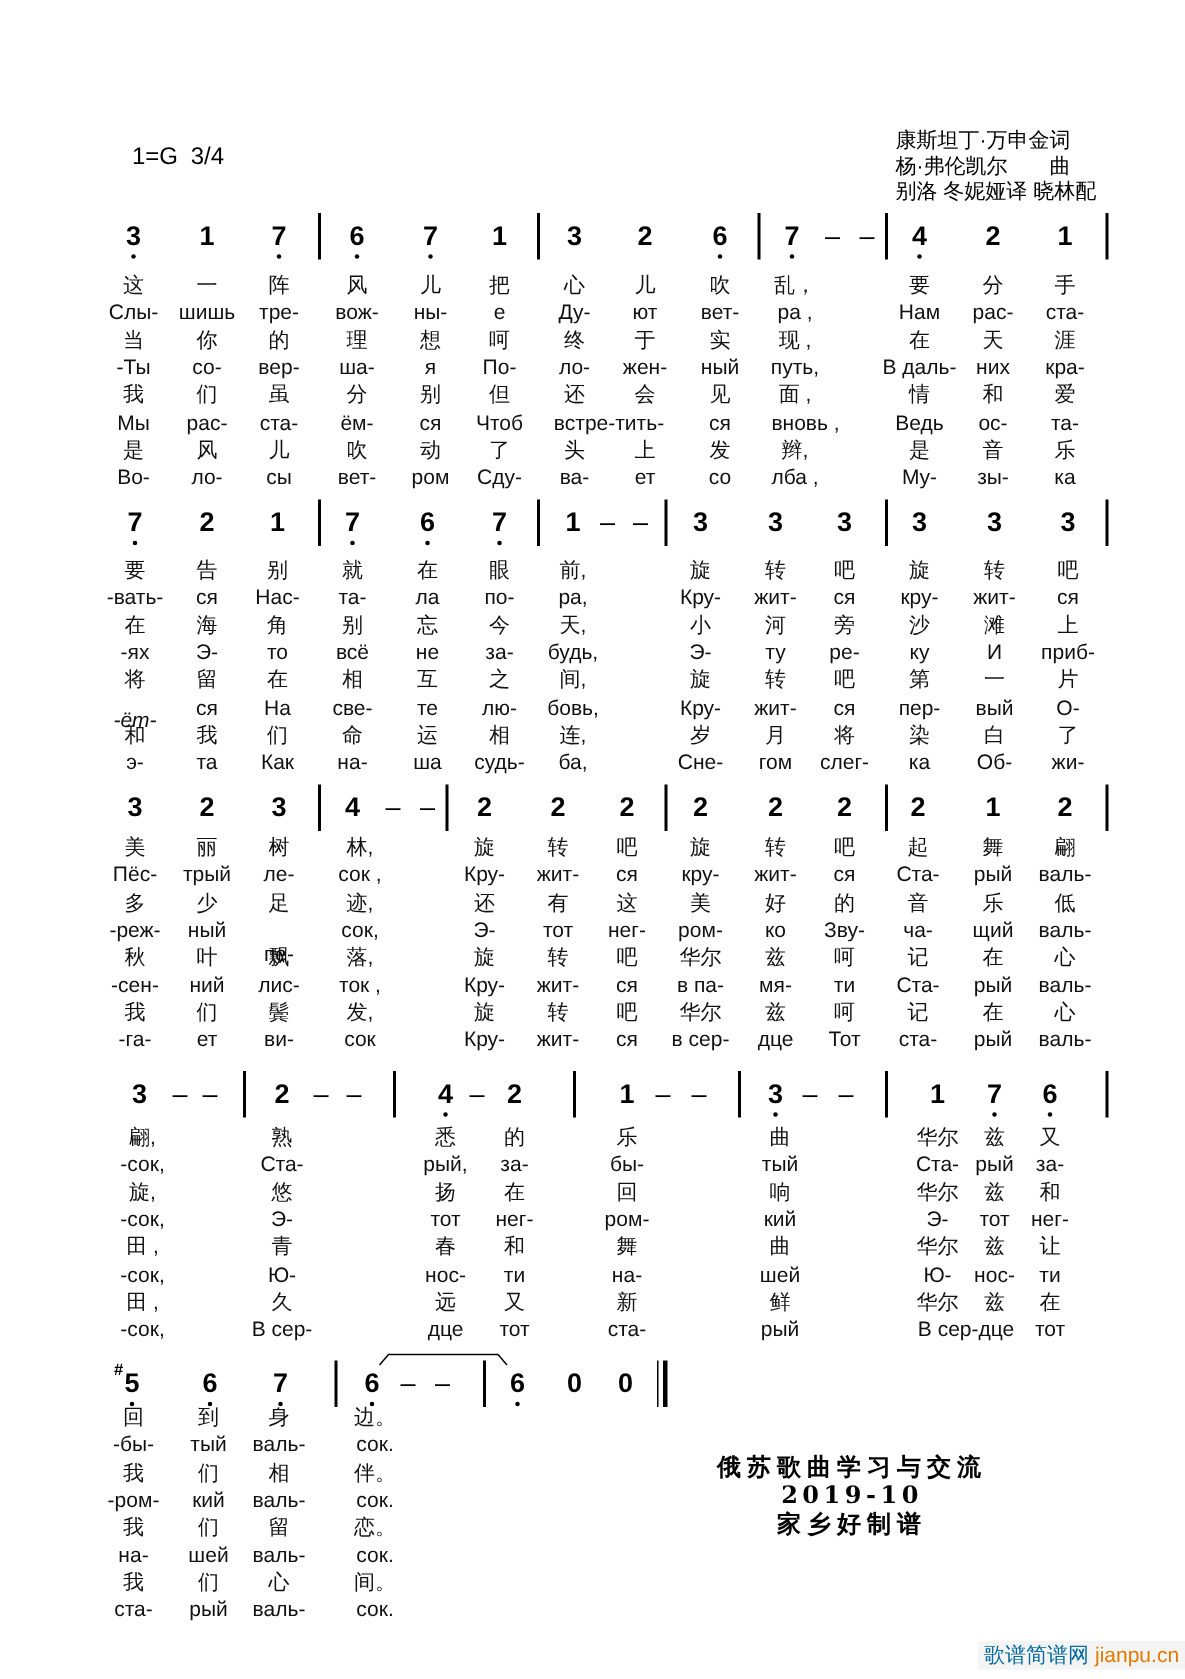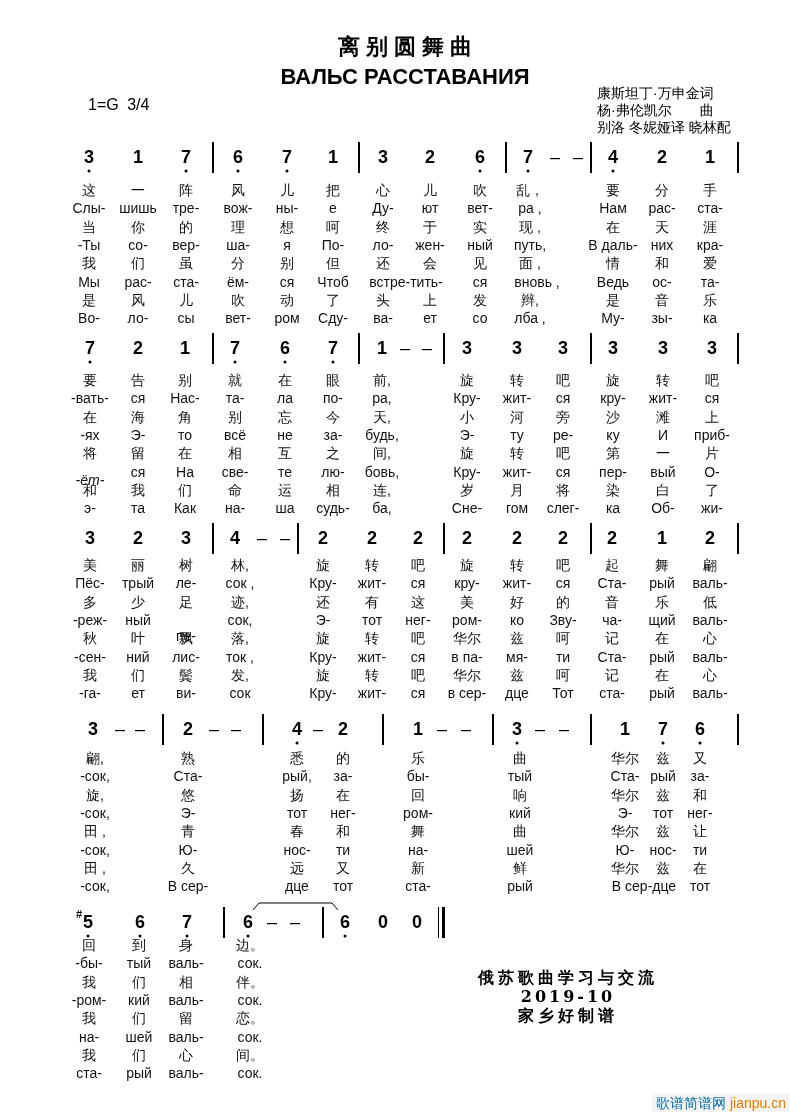--- a/index.html
+++ b/index.html
@@ -71,22 +71,20 @@
     }
     #watermark .wm-cn { color: #0369a1; font-family: "DejaVu Serif", serif; }
     #watermark .wm-domain { color: #e07b00; margin-left: 4px; }
   </style>
 </head>
 <body>
 
 <div id="page">
 
 
-  <div id="title-zh" class="abs">离别圆舞曲</div>
-  <div id="title-ru" class="abs">ВАЛЬС РАССТАВАНИЯ</div>
 
   <div id="key-time" class="abs">1=G  3/4</div>
 
   <div id="credit-1" class="abs credit">康斯坦丁·万申金词</div>
   <div id="credit-2" class="abs credit">杨·弗伦凯尔　　曲</div>
   <div id="credit-3" class="abs credit">别洛 冬妮娅译 晓林配</div>
 
   <div id="score">
     <svg id="tie-arc" width="790" height="1119">
         <path d="M253 910 L259 903 L332 903 L338 910" fill="none" stroke="#000" stroke-width="1"></path>

